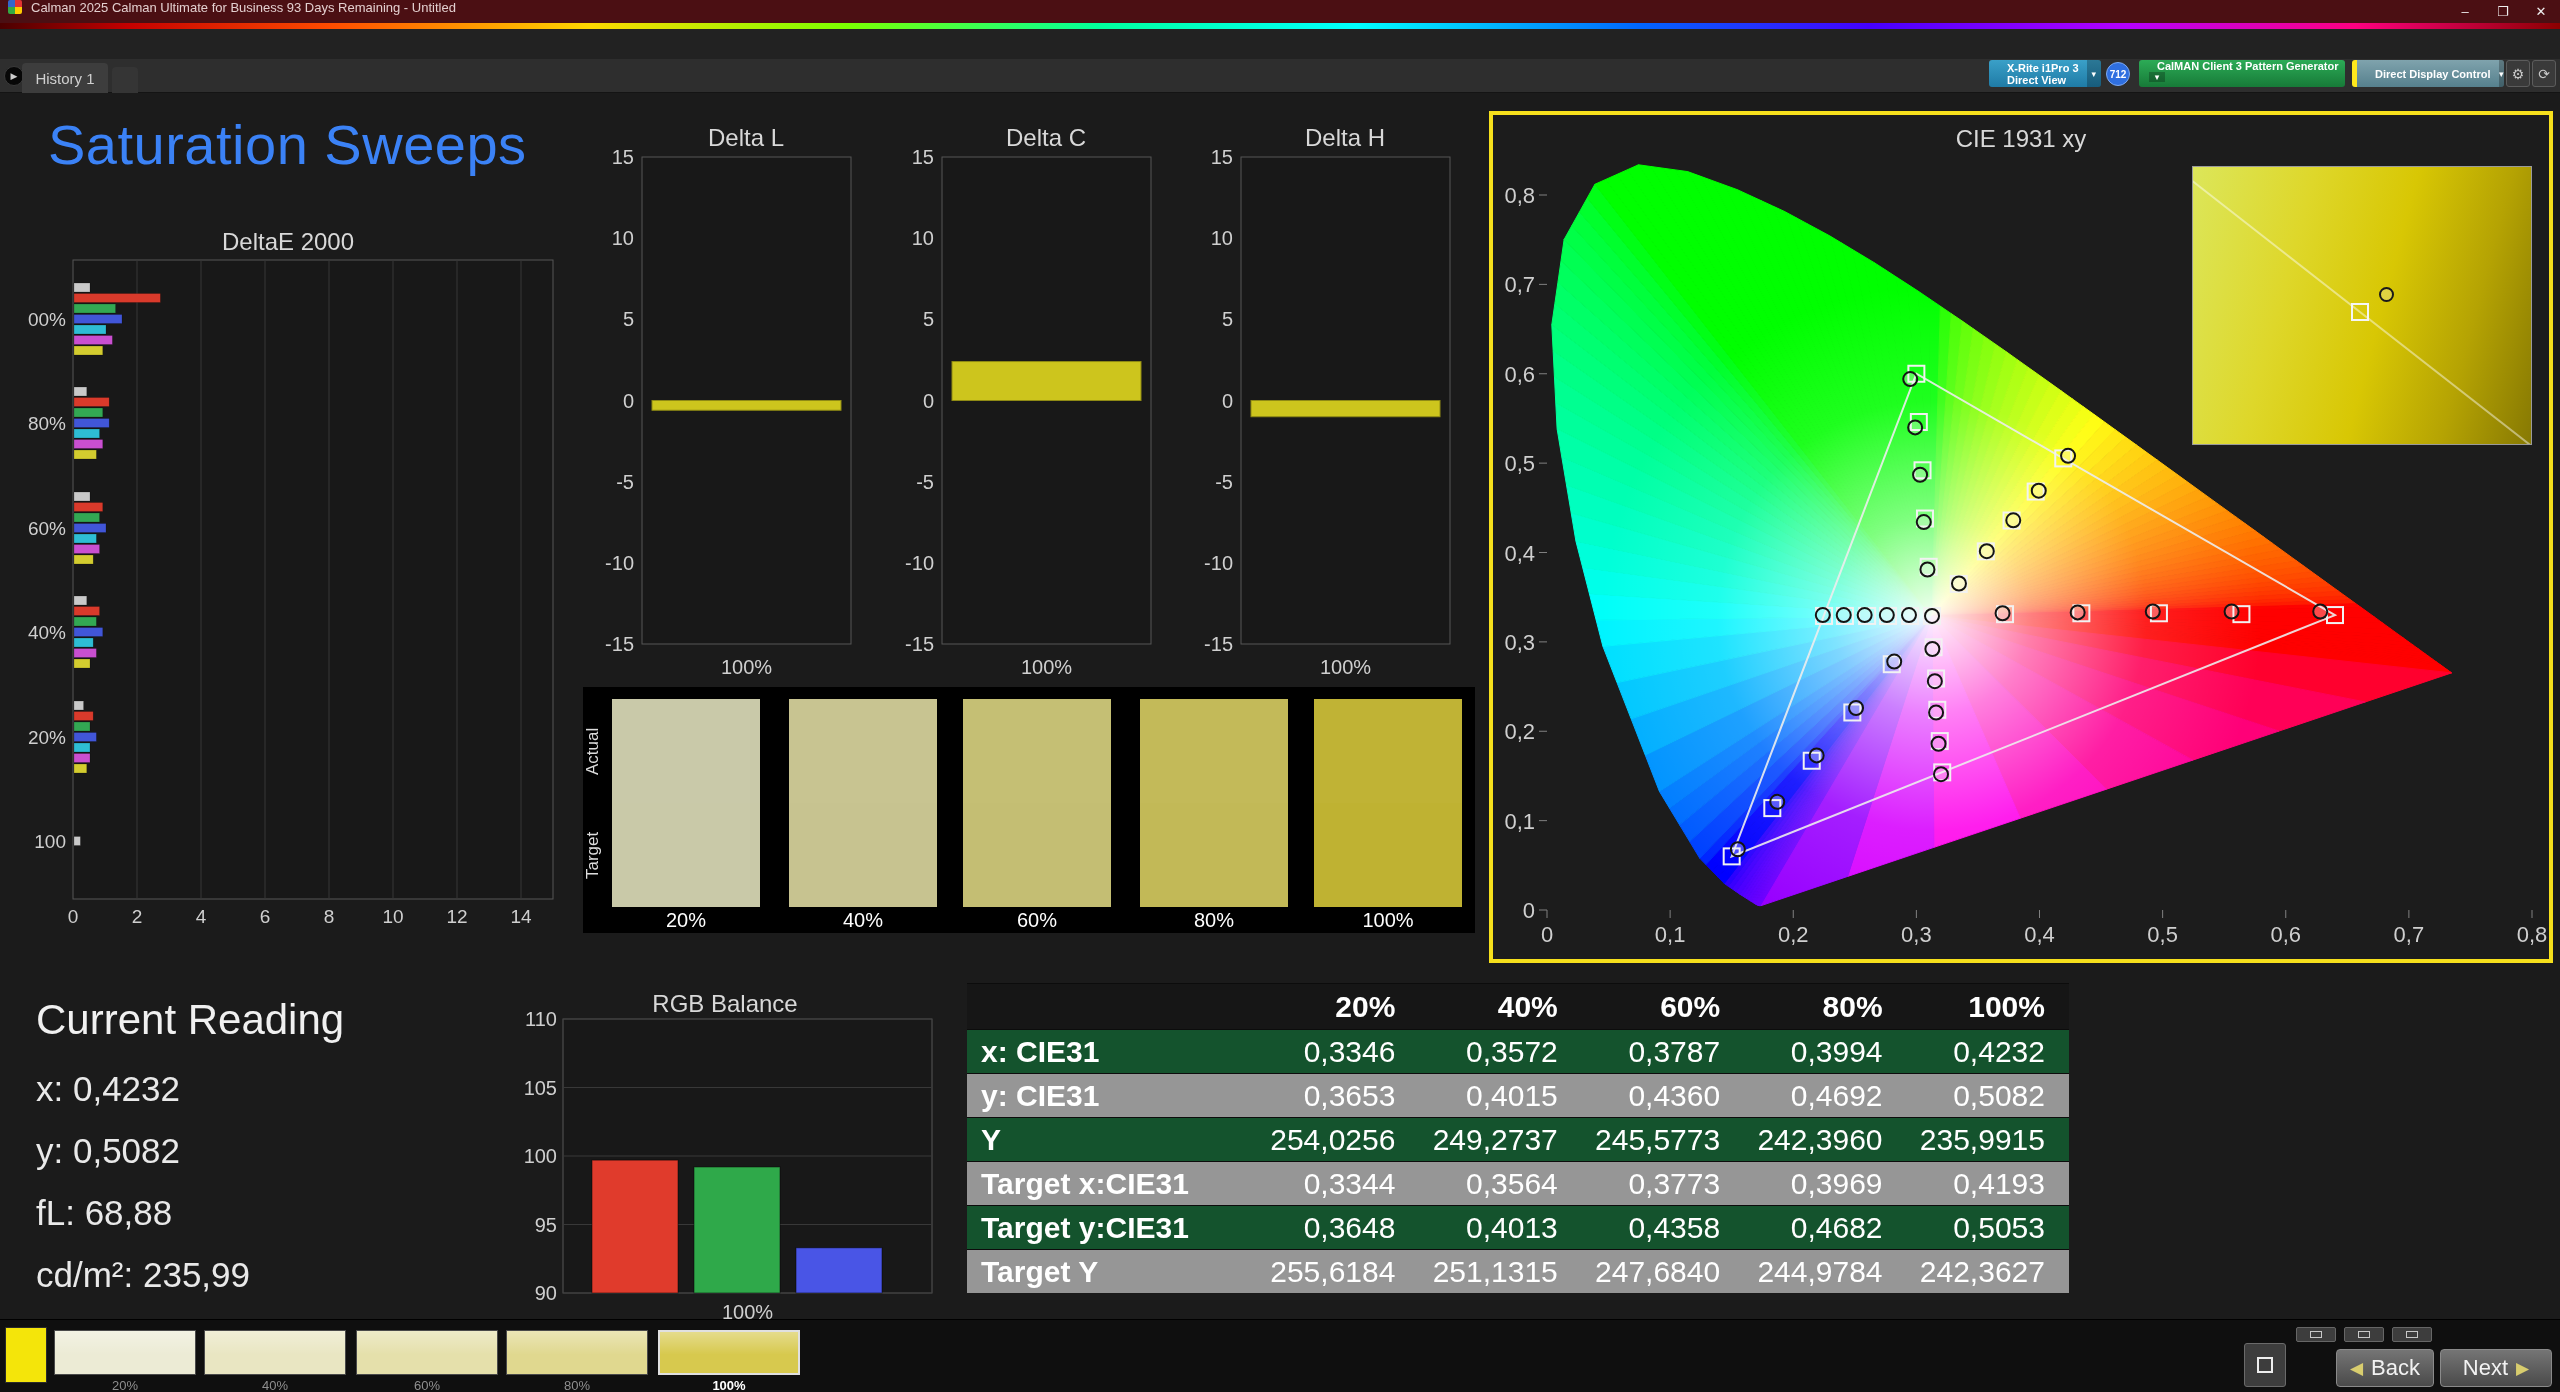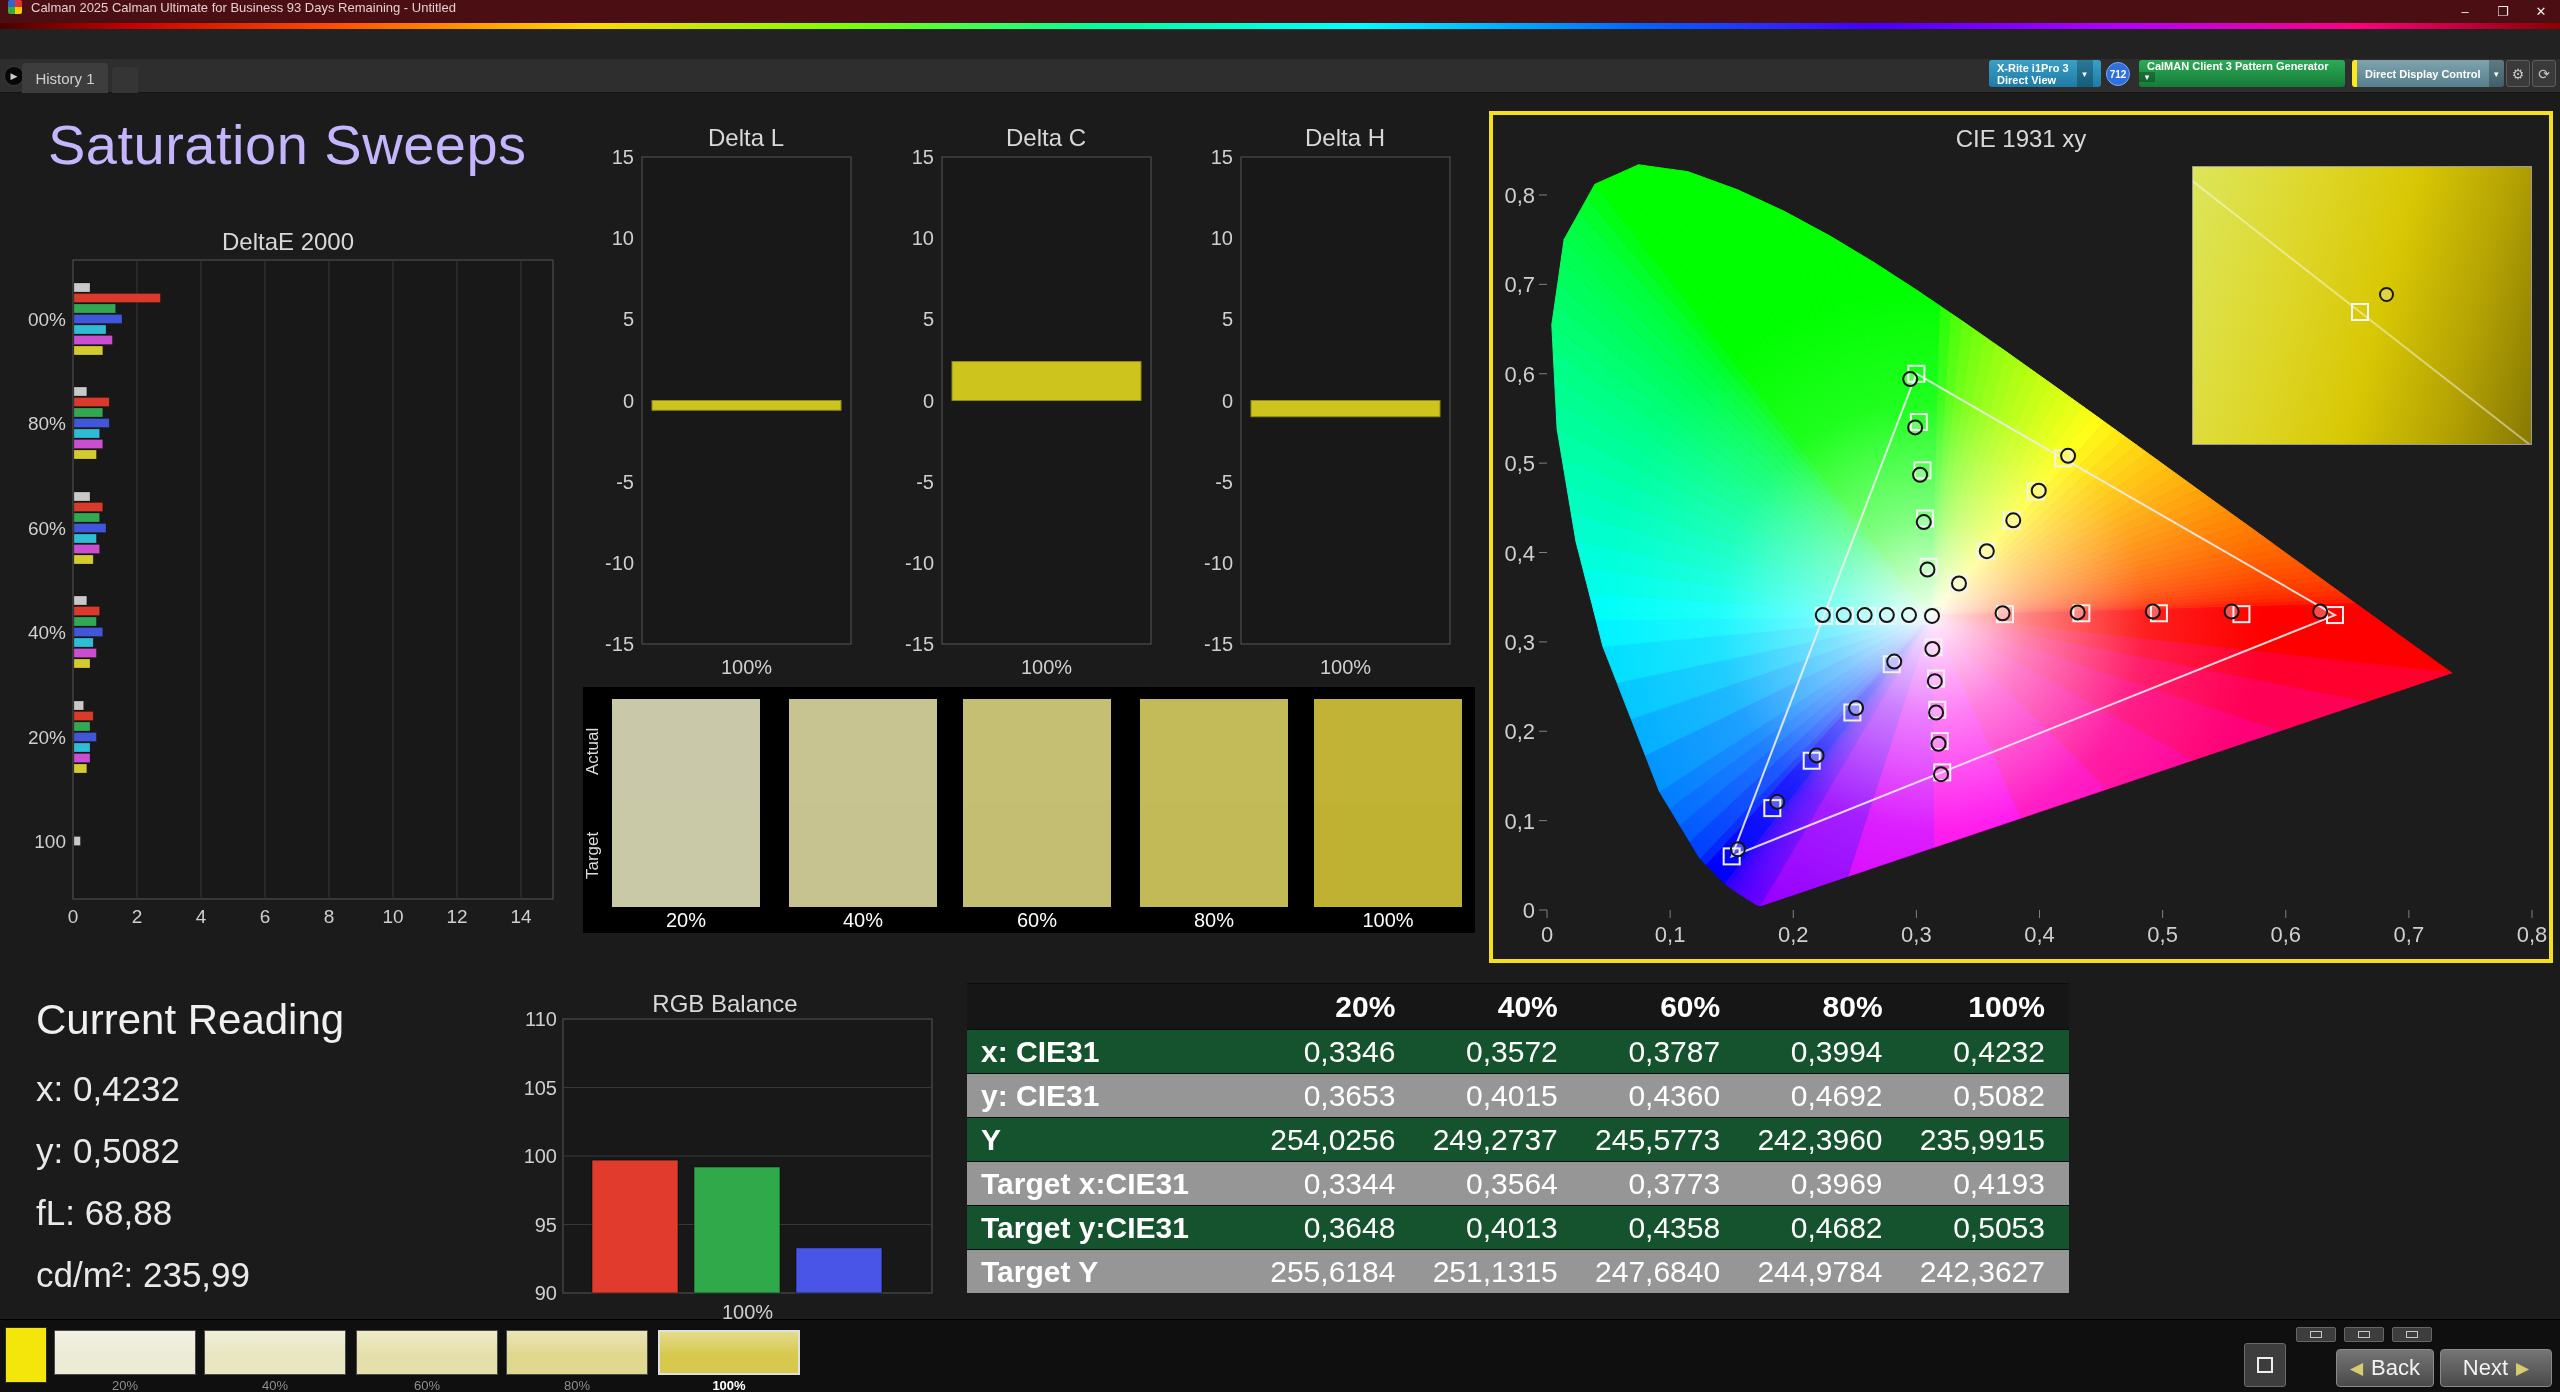--- a/index.html
+++ b/index.html
@@ -27,35 +27,35 @@
   .logo-arrow { width:20px; display:flex; align-items:center; justify-content:center; color:#fff;
     font-size:10px; background:#8d1812; border-radius:0 5px 5px 0; }
 
   .tabbar { position:absolute; left:0; top:59px; width:2560px; height:34px; background:#2e2e2e; border-bottom:1px solid #141414; }
   .side-toggle { position:absolute; left:4px; top:66px; width:20px; height:20px; border-radius:50%;
     background:#070707; border:1px solid #3a3a3a; color:#ccc; font-size:9px; display:flex; align-items:center; justify-content:center; }
   .tab { position:absolute; left:22px; top:63px; width:86px; height:30px; background:#3d3d3d; border-radius:4px 4px 0 0;
     color:#cfcfcf; font-size:15px; display:flex; align-items:center; justify-content:center; }
   .tab-stub { position:absolute; left:112px; top:67px; width:26px; height:26px; background:#353535; border-radius:4px 4px 0 0; }
 
-  .dev-btn { position:absolute; top:60px; height:27px; border-radius:3px; display:flex; align-items:stretch; overflow:hidden; }
+  .dev-btn { position:absolute; top:60px; height:27px; border-radius:3px; display:flex; align-items:stretch; overflow:hidden;padding-left:10px; }
   .dev-body { display:flex; flex-direction:column; justify-content:center; padding:0 8px; }
   .dev-line { color:#fff; font-size:11px; line-height:12px; white-space:nowrap; font-weight:bold; }
   .dev-arrow { width:16px; display:flex; align-items:center; justify-content:center; color:#fff; font-size:9px; background:rgba(0,0,0,.25); }
   .meter-btn { left:1989px; width:112px; background:linear-gradient(#3aa0c8,#1f7ba6); }
   .badge { position:absolute; left:2106px; top:62px; width:24px; height:24px; border-radius:50%; background:#2f6fe0;
     color:#fff; font-size:10px; font-weight:bold; display:flex; align-items:center; justify-content:center; border:1px solid #7da9ef; }
   .pgen-btn { left:2139px; width:206px; background:linear-gradient(#2cab56,#177a38);flex-direction:column; }
   .dctl-btn { left:2352px; width:152px; background:linear-gradient(#7fa3ad,#56808d); border-left:5px solid #ffe81c; }
   .tool-sq { position:absolute; top:60px; width:24px; height:27px; background:#3a3a3a; border:1px solid #5c5c5c; border-radius:3px;
     color:#c8c8c8; font-size:14px; display:flex; align-items:center; justify-content:center; }
 
   .main { position:absolute; left:0; top:93px; width:2560px; height:1226px; background:#1b1b1b; }
 
-  .page-title { position:absolute; left:48px; top:112px; font-size:56px; color:#c4b5fd; letter-spacing:.5px; }
+  .page-title { position:absolute; left:48px; top:112px; font-size:56px; color:#3b82f6; letter-spacing:.5px; }
 
   .chart-title { position:absolute; text-align:center; font-size:24px; color:#d8d8d8; }
   #deltae-title { left:98px; top:228px; width:380px; }
   #delta_l-title { left:646px; top:124px; width:200px; }
   #delta_c-title { left:946px; top:124px; width:200px; }
   #delta_h-title { left:1245px; top:124px; width:200px; }
   #rgb-title { left:540px; top:990px; width:370px; }
 
   svg { position:absolute; }
   #deltae-svg { left:28px; top:252px; }

